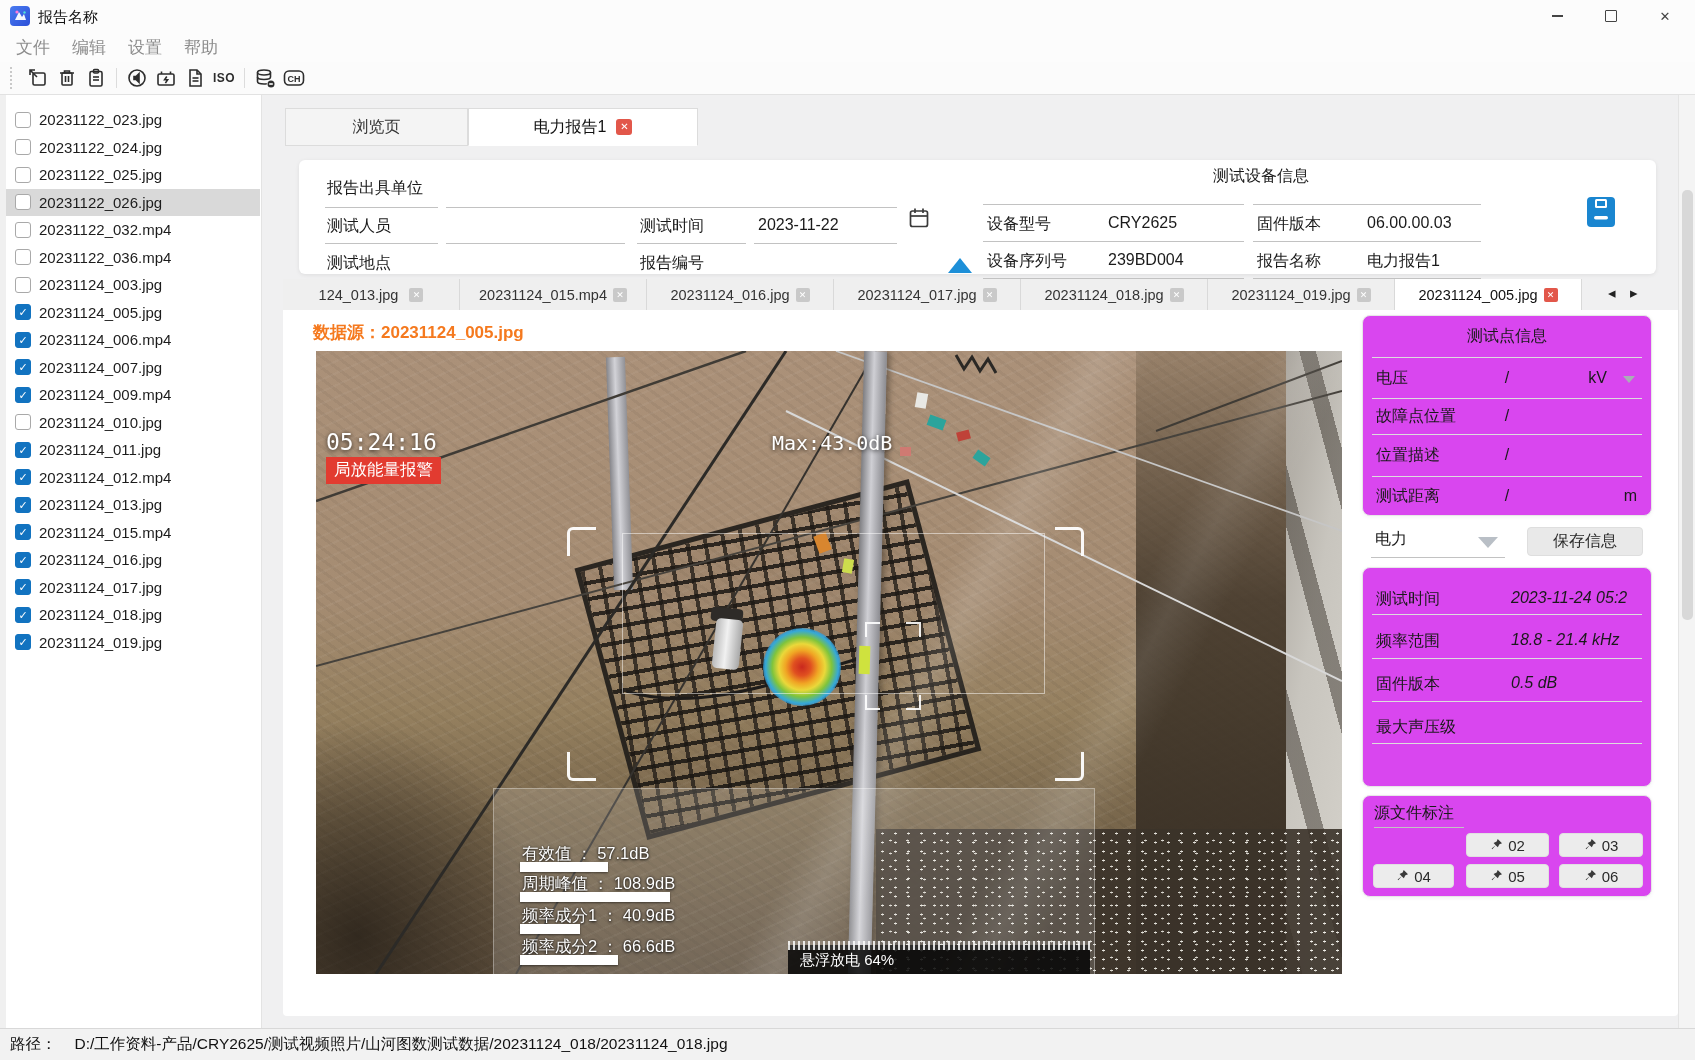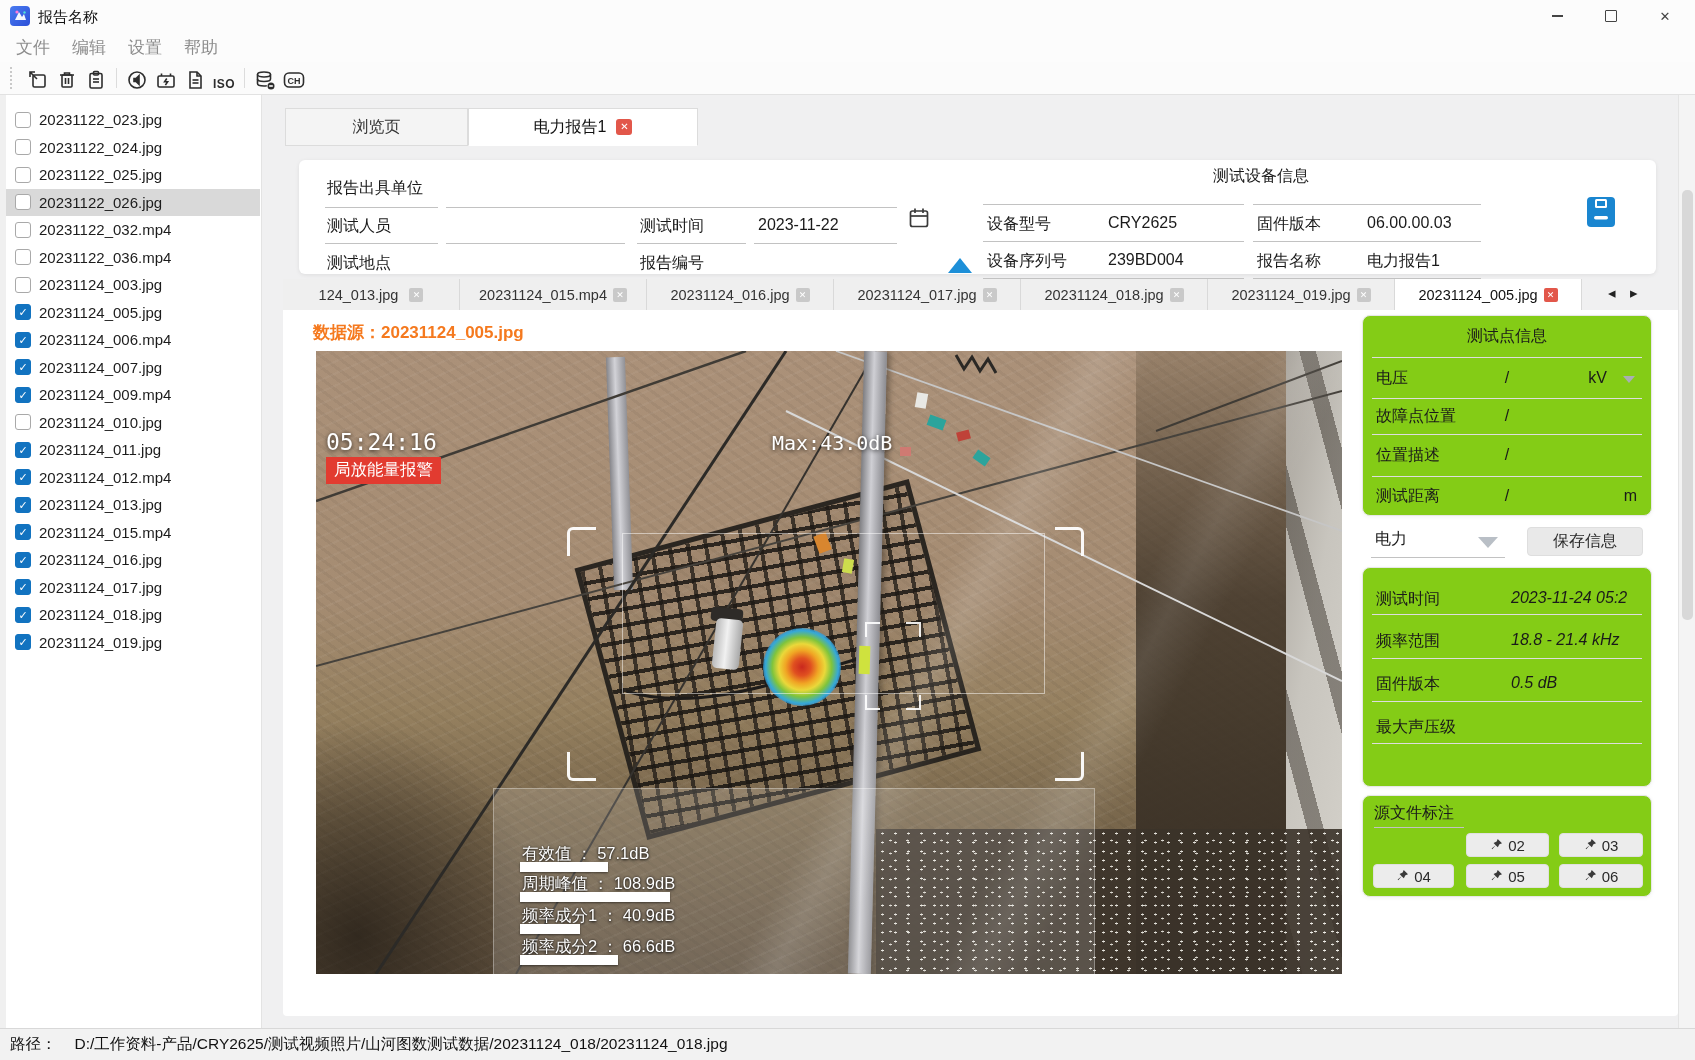--- a/index.html
+++ b/index.html
@@ -12,21 +12,21 @@
   .winbtn{position:absolute;top:0;width:46px;height:32px;display:flex;align-items:center;justify-content:center;color:#444;}
   .glyph-min{width:11px;height:2px;background:#444;}
   .glyph-max{width:10px;height:10px;border:1.5px solid #444;border-radius:1px;}
   .glyph-close{font-size:13px;color:#444;line-height:1;}
   
   #menubar{position:absolute;left:0;top:32px;width:1695px;height:30px;background:#fcfcfc;display:flex;align-items:center;padding-left:12px;gap:14px;box-sizing:border-box;}
   .menu-item{font-size:17px;color:#8d8d8d;padding:0 4px;}
   
   #toolbar{position:absolute;left:0;top:62px;width:1695px;height:33px;background:#fbfbfb;border-bottom:1px solid #e2e2e2;display:flex;align-items:center;box-sizing:border-box;padding-left:10px;gap:3px;}
   #toolbar .drag{width:4px;height:22px;border-left:2px dotted #c9c9c9;margin-right:6px;}
-  .tbtn{width:26px;height:26px;display:flex;align-items:flex-end;justify-content:center;border-radius:3px;}
+  .tbtn{width:26px;height:26px;display:flex;align-items:center;justify-content:center;border-radius:3px;}
   .tsep{width:1px;height:20px;background:#dcdcdc;margin:0 4px;}
   .iso-text{font-size:12px;font-weight:bold;color:#2d2d2d;letter-spacing:.5px;}
   
   #sidebar{position:absolute;left:0;top:95px;width:262px;height:933px;background:#fff;border-right:1px solid #e3e3e3;box-sizing:border-box;}
   #sidebar .edge{position:absolute;left:0;top:0;width:6px;height:100%;background:#f0f0f0;}
   #file-list{position:absolute;left:6px;top:11px;right:1px;}
   .file-row{display:flex;align-items:center;height:27.5px;padding-left:9px;gap:8px;font-size:15px;color:#1c1c1c;}
   .file-row.selected{background:#d9d9d9;}
   .cb{width:16px;height:16px;box-sizing:border-box;border:1px solid #a9a9a9;border-radius:3px;background:#fff;flex:none;font-size:11px;line-height:14px;text-align:center;color:#fff;}
   .cb.on{background:#1273c0;border-color:#1273c0;}
@@ -85,21 +85,21 @@
   #hud-time{position:absolute;left:10px;top:78px;font-family:"DejaVu Sans Mono",monospace;font-size:23px;color:#fff;text-shadow:0 1px 4px rgba(0,0,0,.75);}
   #hud-alarm{position:absolute;left:10px;top:106px;background:#e23b30;color:#fff;font-size:16.5px;padding:2px 8px 3px;}
   #hud-max{position:absolute;left:456px;top:80px;font-family:"DejaVu Sans Mono",monospace;font-size:20px;color:#fff;text-shadow:0 1px 4px rgba(0,0,0,.75);}
   #meas-box{position:absolute;left:177px;top:437px;width:600px;height:186px;background:rgba(255,255,255,.15);border:1px solid rgba(255,255,255,.32);}
   .meas{position:absolute;color:#fff;font-size:16.5px;white-space:nowrap;text-shadow:0 1px 3px rgba(0,0,0,.85),0 0 2px rgba(0,0,0,.6);}
   .meas-bar{position:absolute;height:10px;background:#fff;box-shadow:0 1px 2px rgba(0,0,0,.5);}
   #discharge-bar{position:absolute;left:472px;top:594px;width:302px;height:29px;background:rgba(5,5,5,.85);}
   #discharge-bar .wave{position:absolute;left:0;top:-4px;width:100%;height:9px;background:repeating-linear-gradient(90deg,#fff 0 2px,rgba(255,255,255,.15) 2px 5px);opacity:.85;}
   #discharge-text{position:absolute;left:12px;top:6px;font-size:15px;color:#fff;white-space:nowrap;}
   
-  .card{position:absolute;background:#84cc16;border:1px solid #e7e7e7;border-radius:8px;box-shadow:0 1px 4px rgba(0,0,0,.05);box-sizing:border-box;}
+  .card{position:absolute;background:#d946ef;border:1px solid #e7e7e7;border-radius:8px;box-shadow:0 1px 4px rgba(0,0,0,.05);box-sizing:border-box;}
   .ptitle{position:absolute;left:0;width:100%;text-align:center;font-size:16px;color:#1a1a1a;}
   .hline{position:absolute;left:9px;right:9px;height:1px;background:#ddd;}
   .prow{position:absolute;left:0;width:100%;}
   .plabel{position:absolute;left:13px;top:50%;transform:translateY(-50%);font-size:16px;color:#1a1a1a;white-space:nowrap;}
   .pvalue{position:absolute;left:50%;top:50%;transform:translate(-50%,-50%);font-size:16px;color:#1a1a1a;}
   .punit{position:absolute;right:14px;top:50%;transform:translateY(-50%);font-size:16px;color:#1a1a1a;}
   .punit.with-dd{right:44px;}
   .pchev{position:absolute;right:16px;top:50%;margin-top:-2px;width:0;height:0;border-left:6px solid transparent;border-right:6px solid transparent;border-top:7px solid #a9aeb5;}
   #type-label{position:absolute;left:1375px;top:529px;font-size:16px;color:#1a1a1a;}
   #type-chev{position:absolute;left:1478px;top:537px;width:0;height:0;border-left:10px solid transparent;border-right:10px solid transparent;border-top:11px solid #b9bfc6;}
@@ -451,20 +451,25 @@
     <div id="thin-rect"></div>
     <div class="sbracket" style="left:549px;top:271px;border-top-width:2px;border-left-width:2px"></div>
     <div class="sbracket" style="left:590px;top:271px;border-top-width:2px;border-right-width:2px"></div>
     <div class="sbracket" style="left:549px;top:344px;border-bottom-width:2px;border-left-width:2px"></div>
     <div class="sbracket" style="left:590px;top:344px;border-bottom-width:2px;border-right-width:2px"></div>
 
     <div id="hud-time">05:24:16</div>
     <div id="hud-alarm">局放能量报警</div>
     <div id="hud-max">Max:43.0dB</div>
     <div id="meas-box"></div>
+    <div id="discharge-bar">
+      <div class="w"></div>
+        <div class="wave"></div>
+      <div id="discharge-text">悬浮放电  64%</div>
+    </div>
   <div class="meas" style="left: 206px; top: 492px;">有效值 ： 57.1dB</div>
       <div class="meas-bar" style="left: 204px; top: 511px; width: 88px;"></div>
       <div class="meas" style="left: 206px; top: 522px;">周期峰值 ： 108.9dB</div>
       <div class="meas-bar" style="left: 204px; top: 541px; width: 150px;"></div>
       <div class="meas" style="left: 206px; top: 554px;">频率成分1 ： 40.9dB</div>
       <div class="meas-bar" style="left: 204px; top: 573px; width: 60px;"></div>
       <div class="meas" style="left: 206px; top: 585px;">频率成分2 ： 66.6dB</div>
       <div class="meas-bar" style="left: 204px; top: 604px; width: 98px;"></div>
     </div>
 

